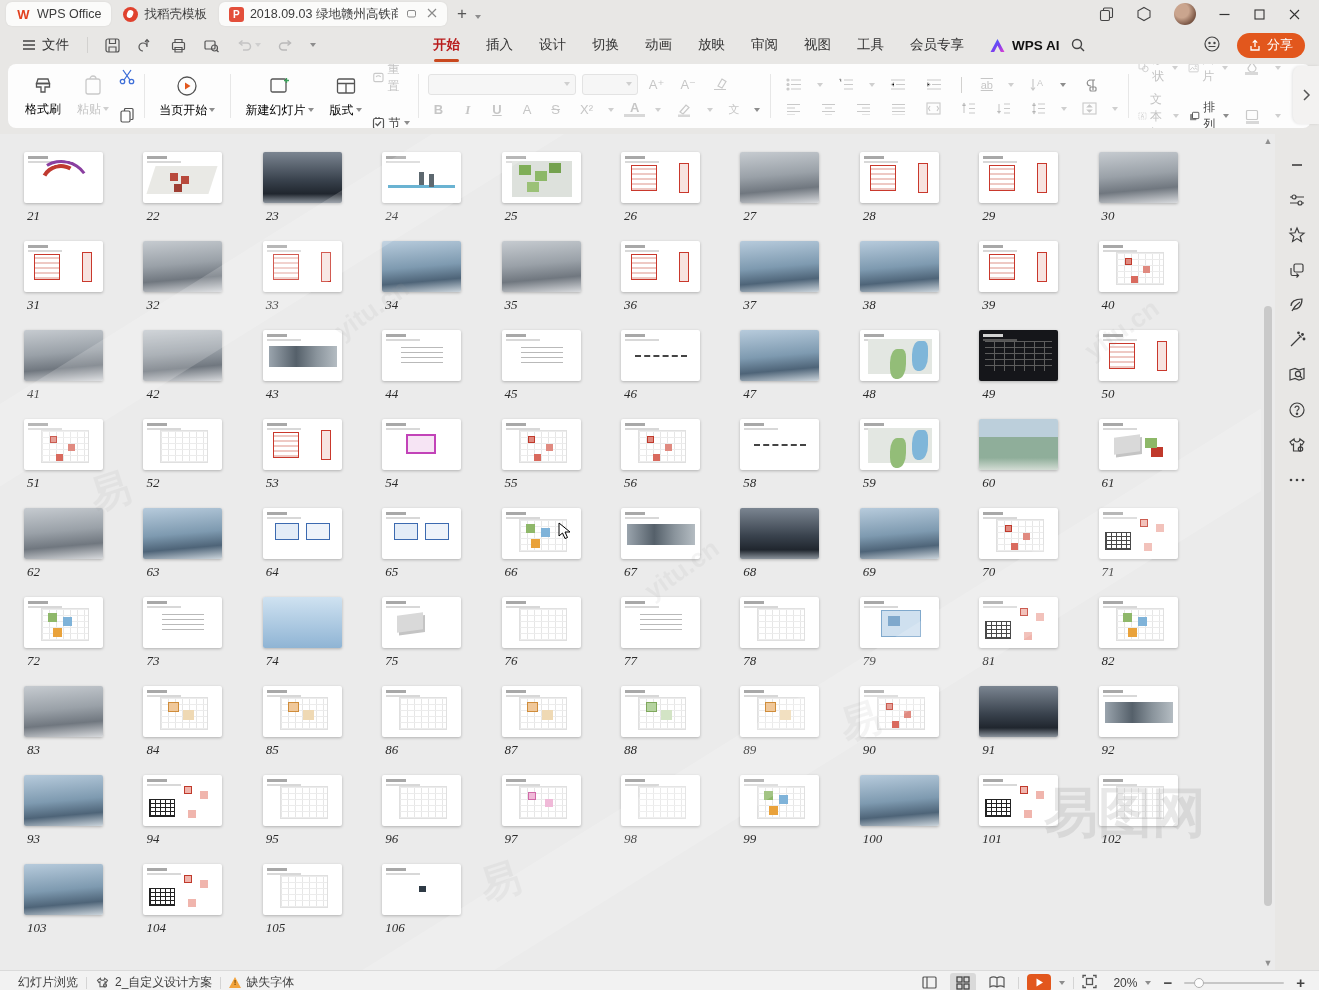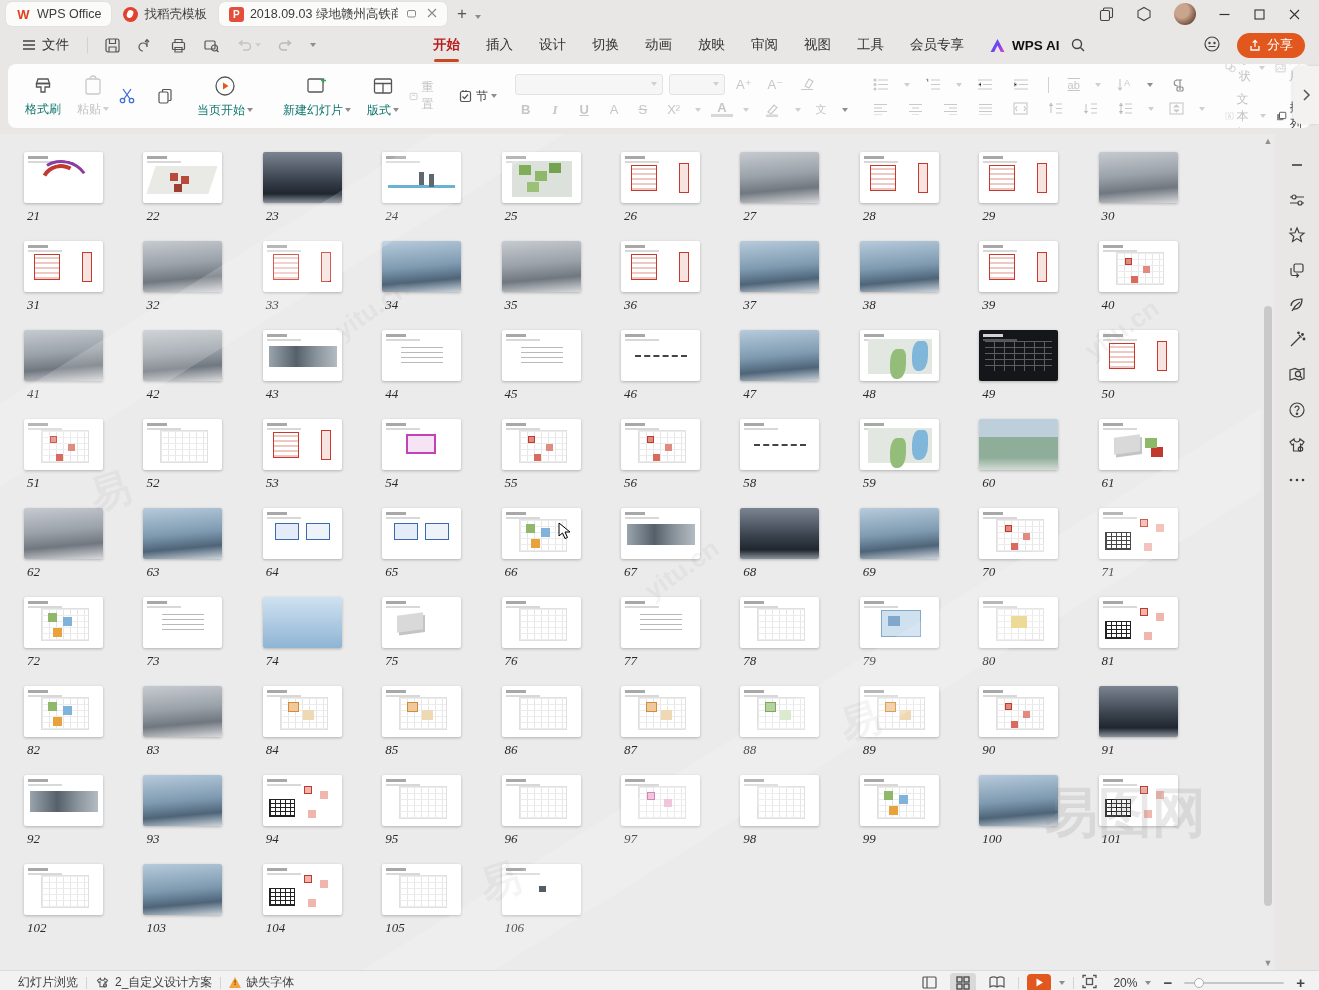--- a/index.html
+++ b/index.html
@@ -53,27 +53,27 @@
   .share-btn { background:#e2571d; color:#fff; height:25px; border-radius:13px;
     display:flex; align-items:center; gap:5px; padding:0 12px; font-size:13px; }
 
   
   .ribbon-wrap { padding:2px 8px 6px 8px; position:relative; }
   .ribbon { background:#fdfdfd; border-radius:8px; height:64px; display:flex;
     align-items:stretch; padding:6px 4px; overflow:hidden; }
   .rgroup { display:flex; align-items:center; gap:2px; padding:0 6px; }
   .rdiv { width:1px; background:#e7e7e7; margin:4px 2px; }
   .bigbtn { display:flex; flex-direction:column; align-items:center; justify-content:center;
-    gap:4px; padding:2px 7px; font-size:12px; color:#0f766e; }
+    gap:4px; padding:2px 7px; font-size:12px; color:#000000; }
   .bigbtn.dis { color:#c3c3c3; }
   .lblrow { display:flex; align-items:center; gap:2px; white-space:nowrap; }
   .chev { width:0; height:0; border-left:3.5px solid transparent; border-right:3.5px solid transparent;
     border-top:4px solid #8d8d8d; display:inline-block; }
   .dis .chev, .chev.dis { border-top-color:#cfcfcf; }
-  .stackcol { display:flex; flex-direction:row; justify-content:center; gap:20px; }
+  .stackcol { display:flex; flex-direction:column; justify-content:center; gap:20px; }
   .smallbtn { display:flex; align-items:center; gap:3px; font-size:12px; color:#444; }
   .smallbtn.dis { color:#c3c3c3; }
   .fontgrp { display:flex; flex-direction:column; justify-content:center; gap:6px; padding:0 8px; }
   .fontrow { display:flex; align-items:center; gap:6px; }
   .fsel { height:21px; background:#f6f6f6; border:1px solid #e3e3e3; border-radius:3px;
     display:flex; align-items:center; justify-content:flex-end; padding:0 5px; }
   .fsel.name { width:148px; } .fsel.size { width:56px; }
   .glyph { font-size:13px; color:#c6c6c6; padding:0 6px; font-weight:bold; }
   .glyph.sm { padding:0 5px; font-weight:normal; }
   .iconrow { display:flex; align-items:center; gap:10px; }
@@ -1121,28 +1121,20 @@
         </div>
         <div class="cell">
           <div class="th k-plan-blue">
             <i class="hd"></i>
             <i class="g1"></i>
             <i class="g2"></i>
           </div>
           <div class="num">79</div>
         </div>
         <div class="cell">
-          <div class="th k-plan-yellow">
-            <i class="hd"></i>
-            <i class="g1"></i>
-            <i class="g2"></i>
-          </div>
-          <div class="num">80</div>
-        </div>
-        <div class="cell">
           <div class="th k-plan-red-table">
             <i class="hd"></i>
             <i class="g1"></i>
             <i class="g2"></i>
           </div>
           <div class="num">81</div>
         </div>
         <div class="cell">
           <div class="th k-plan-color">
             <i class="hd"></i>

